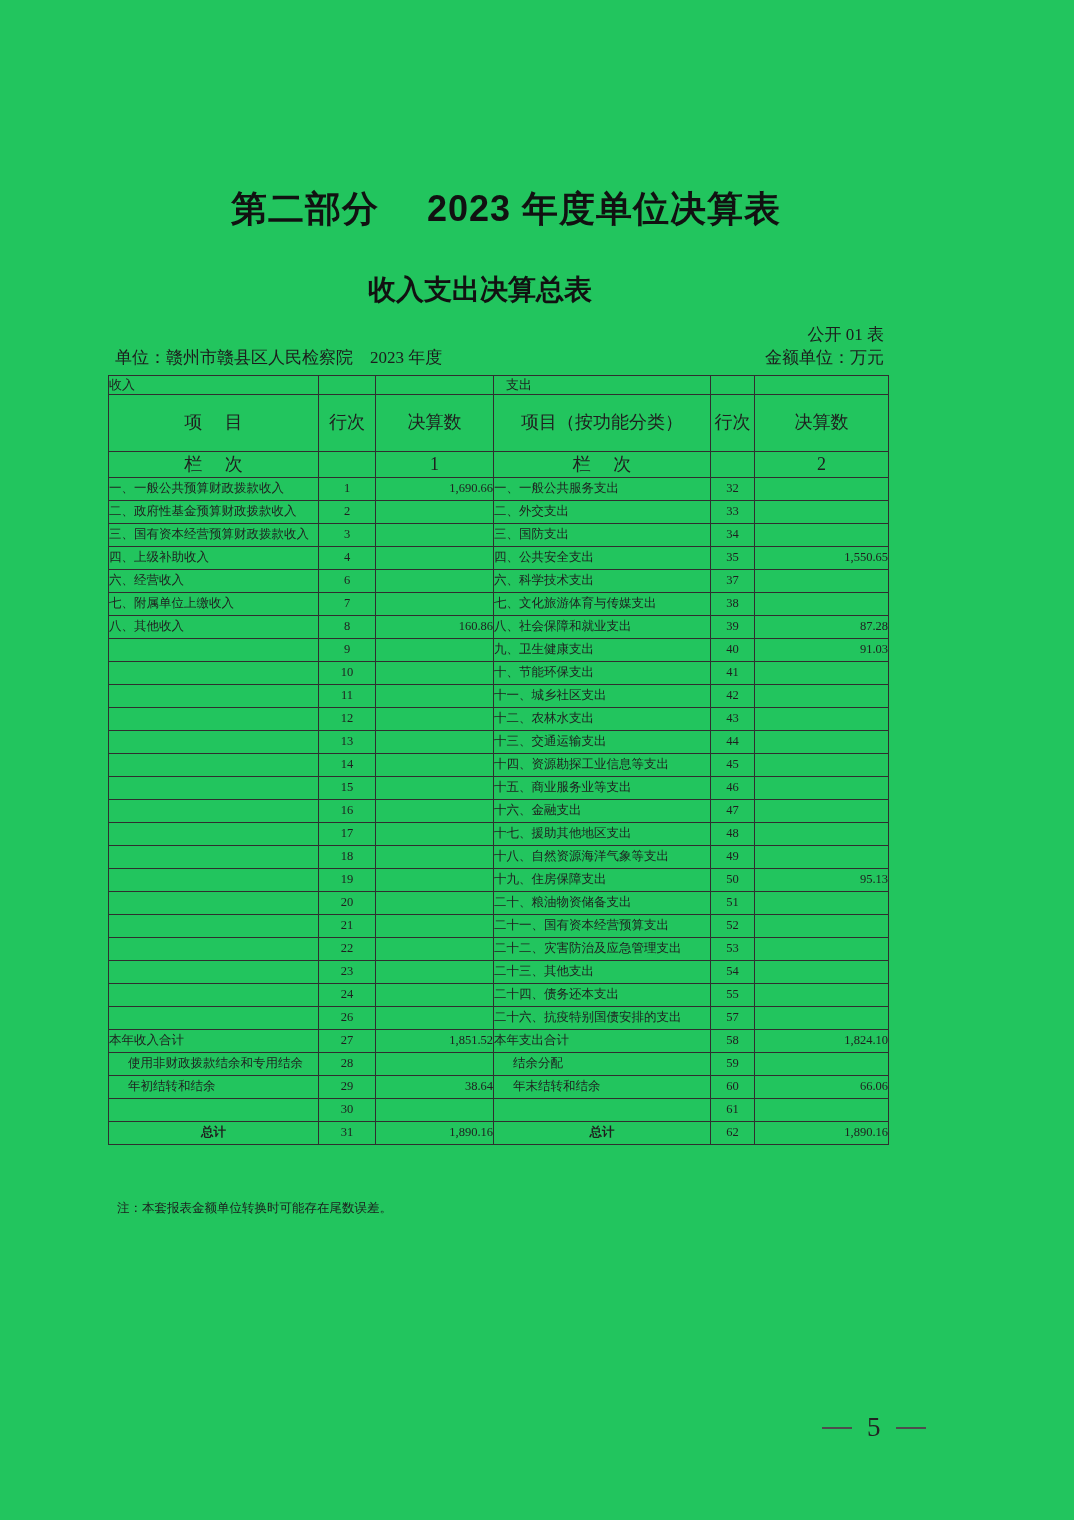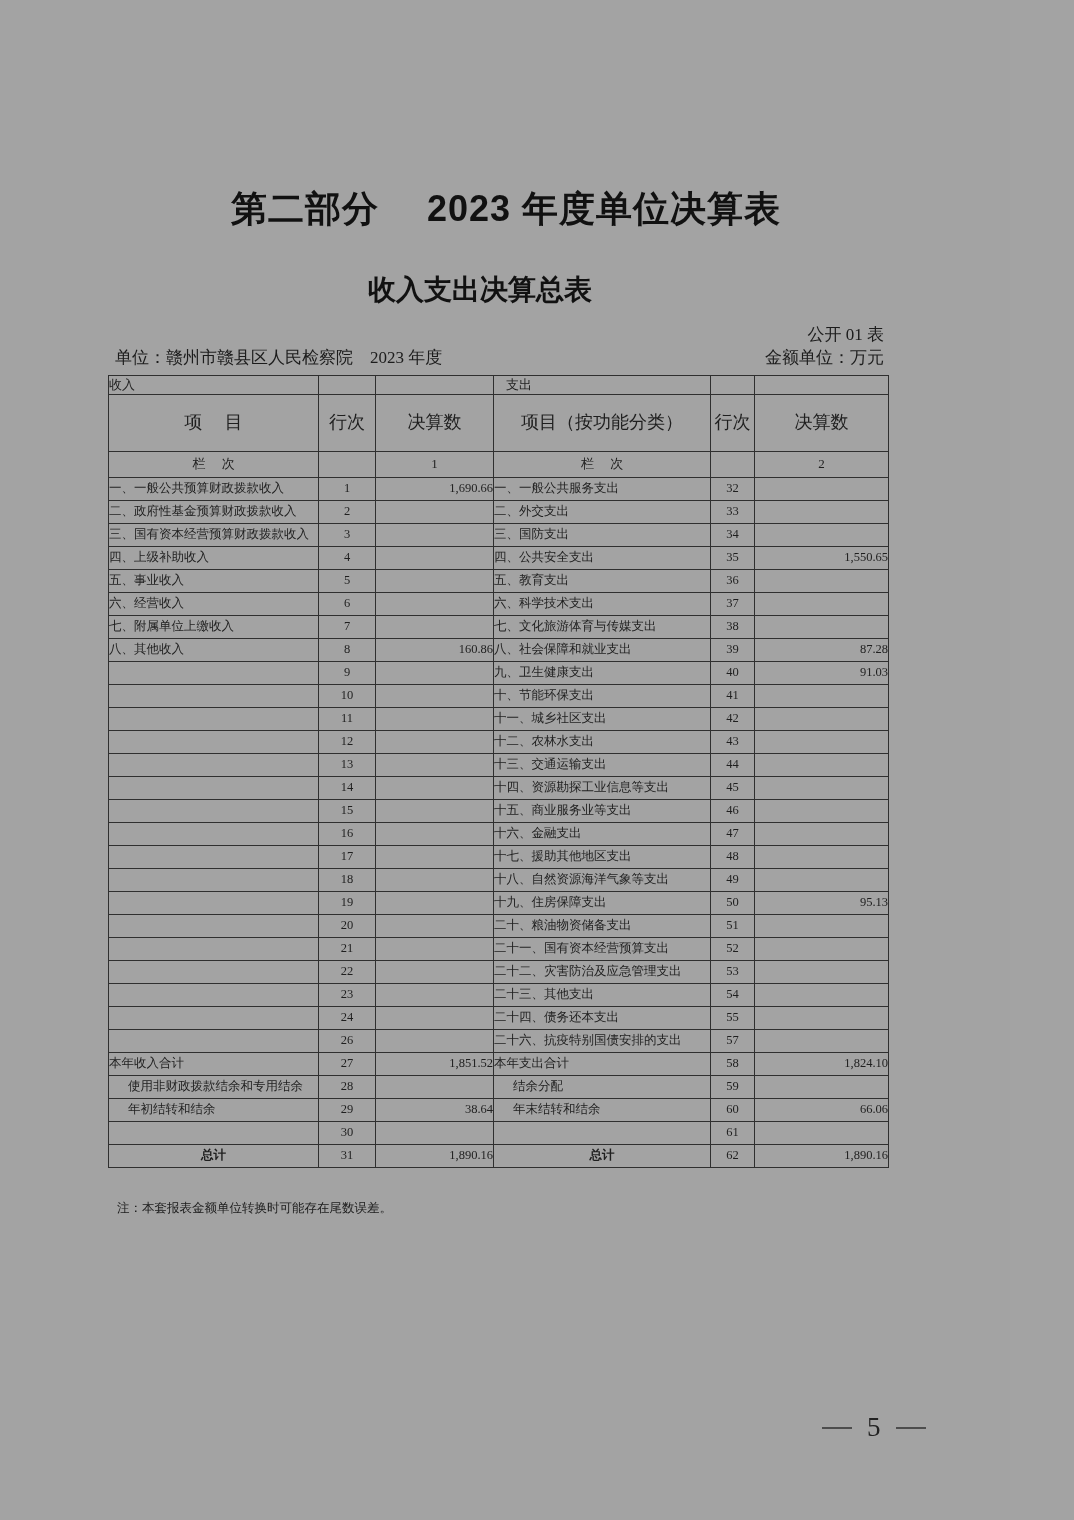--- a/index.html
+++ b/index.html
@@ -1,20 +1,20 @@
 <!DOCTYPE html>
 <html><head>
 <meta charset="utf-8">
 <style>
   html, body { margin: 0; padding: 0; background: #ffffff; }
   .page {
     position: relative;
     width: 1074px;
     height: 1520px;
-    background: #a3a3a3;
+    background: #22c55e;
     font-family: "Liberation Serif", "DejaVu Serif", serif;
     color: #1c1c1c;
     overflow: hidden;
   }
   .doc-title {
     position: absolute;
     top: 188px; left: 116px; width: 780px;
     text-align: center;
     font-family: "Liberation Sans", "DejaVu Sans", sans-serif;
     font-weight: 700;
@@ -64,21 +64,21 @@
   table.summary td {
     border: 1px solid #2f2f2f;
     padding: 0;
     white-space: nowrap;
     overflow: hidden;
     vertical-align: middle;
     line-height: 1.1;
   }
   tr.h-group td { height: 18px; font-size: 13px; }
   tr.h-main  td { height: 56px; font-size: 18px; text-align: center; }
-  tr.h-colno td { height: 25px; font-size: 13px; text-align: center; }
+  tr.h-colno td { height: 25px; font-size: 18px; text-align: center; }
   td.group-label { text-align: left; padding-left: 48px; }
   td.group-label.expense { padding-left: 12px; }
   tbody td { height: 22px; }
   td.c-label { text-align: left; padding-left: 9px; }
   td.c-label.indent { padding-left: 19px; }
   td.c-label.total { text-align: center; padding-left: 0; font-weight: 700; }
   td.c-no  { text-align: center; font-size: 12.5px; }
   td.c-amt { text-align: right; padding-right: 9px; }
   .footnote {
     position: absolute;
@@ -179,28 +179,20 @@
         </tr>
         <tr>
           <td class="c-label">四、上级补助收入</td>
           <td class="c-no">4</td>
           <td class="c-amt"></td>
           <td class="c-label">四、公共安全支出</td>
           <td class="c-no">35</td>
           <td class="c-amt">1,550.65</td>
         </tr>
         <tr>
-          <td class="c-label">五、事业收入</td>
-          <td class="c-no">5</td>
-          <td class="c-amt"></td>
-          <td class="c-label">五、教育支出</td>
-          <td class="c-no">36</td>
-          <td class="c-amt"></td>
-        </tr>
-        <tr>
           <td class="c-label">六、经营收入</td>
           <td class="c-no">6</td>
           <td class="c-amt"></td>
           <td class="c-label">六、科学技术支出</td>
           <td class="c-no">37</td>
           <td class="c-amt"></td>
         </tr>
         <tr>
           <td class="c-label">七、附属单位上缴收入</td>
           <td class="c-no">7</td>

